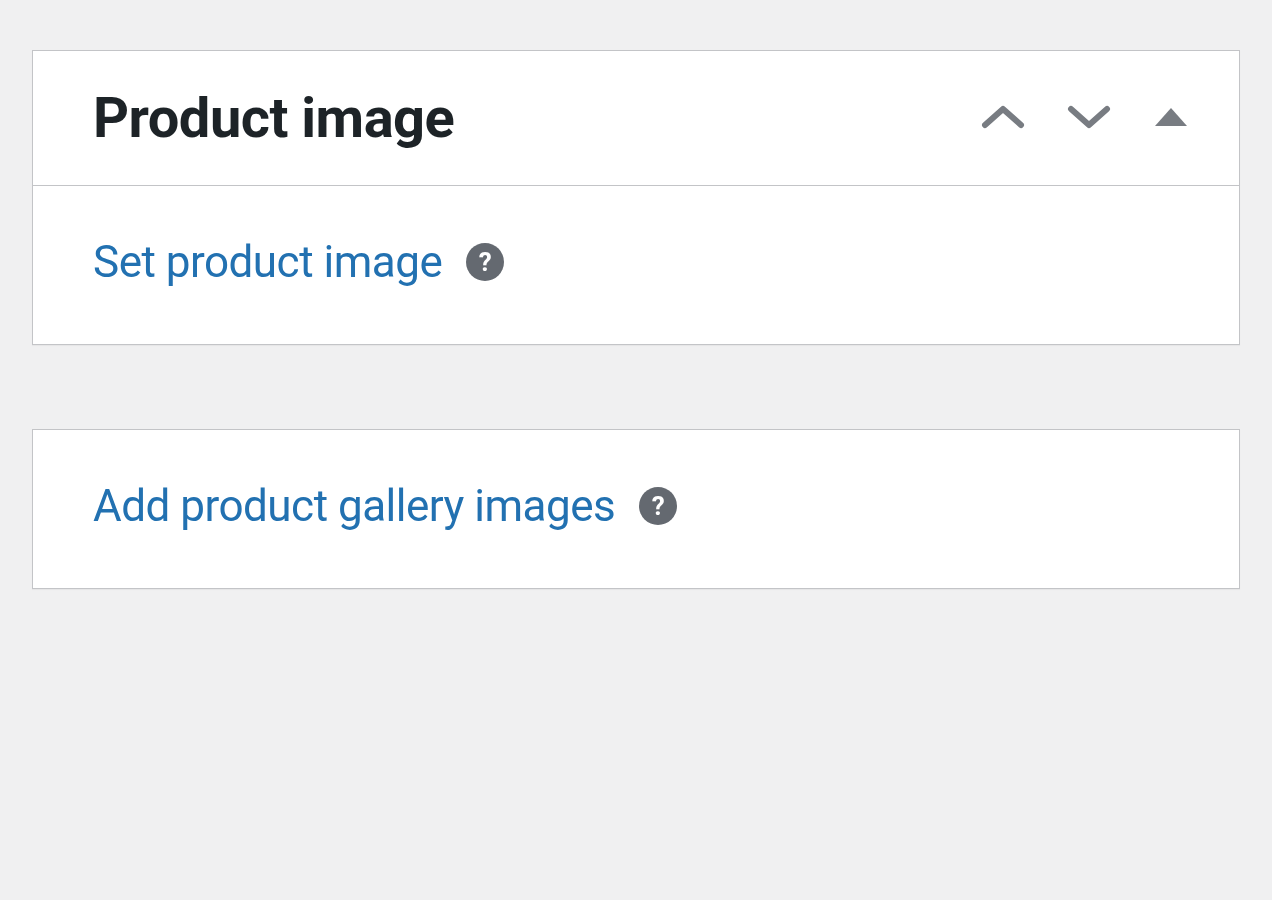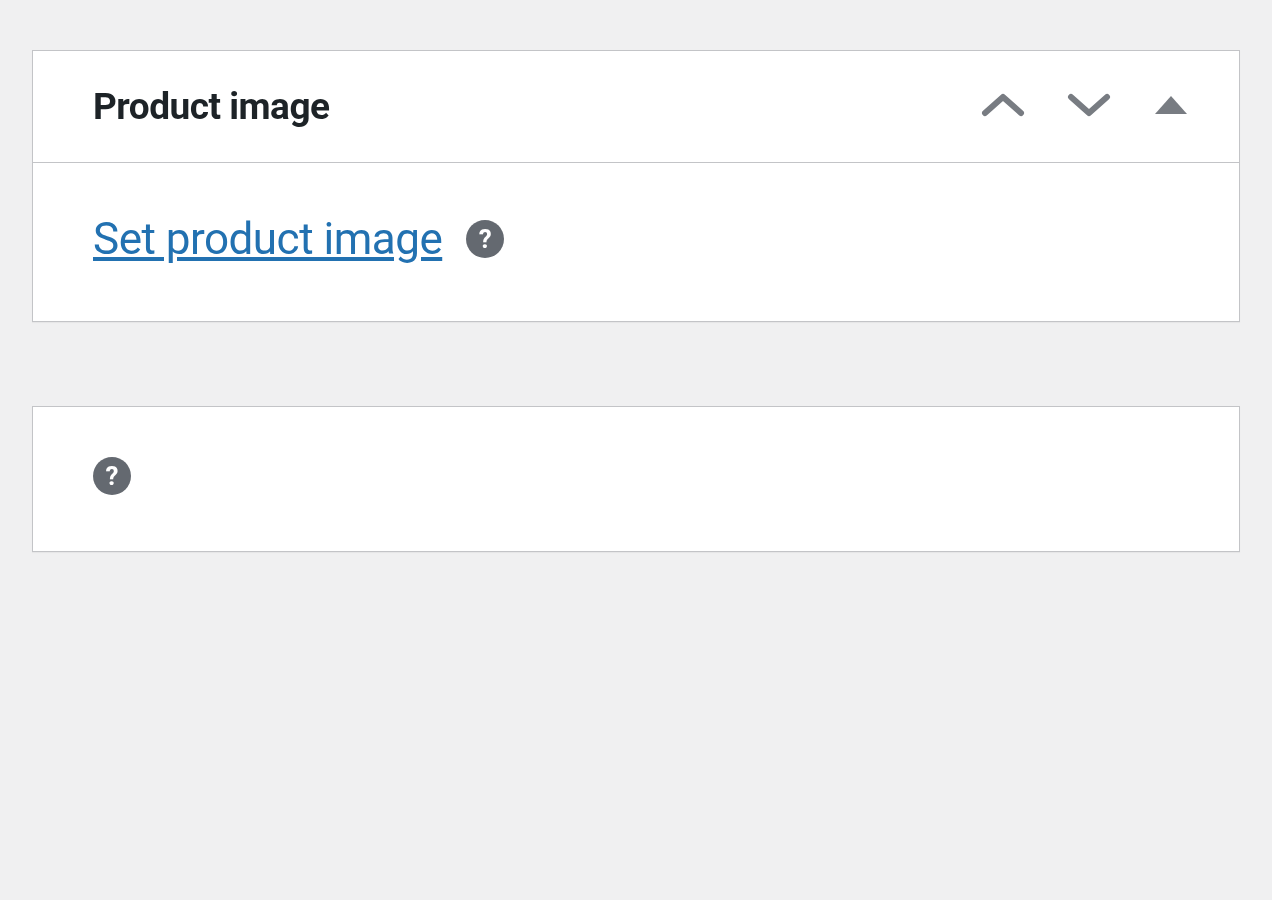--- a/index.html
+++ b/index.html
@@ -25,21 +25,21 @@
     
     .postbox-header {
       display: flex;
       align-items: center;
       justify-content: space-between;
       padding: 34px 50px 34px 60px;
       border-bottom: 1px solid #c3c4c7;
     }
     
     .postbox-title {
-      font-size: 37px;
+      font-size: 56px;
       font-weight: 700;
       color: #1d2327;
       letter-spacing: -0.5px;
     }
     
     .postbox-controls {
       display: flex;
       align-items: center;
       gap: 42px;
     }
@@ -58,21 +58,20 @@
     .postbox-body {
       padding: 50px 50px 56px 60px;
       display: flex;
       align-items: center;
       gap: 24px;
     }
     
     .action-link {
       font-size: 44px;
       color: #2271b1;
-      text-decoration: underline;
       text-underline-offset: 3px;
       cursor: pointer;
       letter-spacing: -0.5px;
     }
     
     .help-icon {
       width: 38px;
       height: 38px;
       border-radius: 50%;
       background: #646970;
@@ -117,15 +116,16 @@
     </div>
   </div>
   <div class="postbox-body">
     <a class="action-link">Set product image</a>
     <span class="help-icon">?</span>
   </div>
 </div>
 
 <div class="postbox">
   <div class="postbox-body">
+    <a class="action-link">Add product gallery images</a>
     <span class="help-icon">?</span>
   </div>
 </div>
 
 </body></html>

